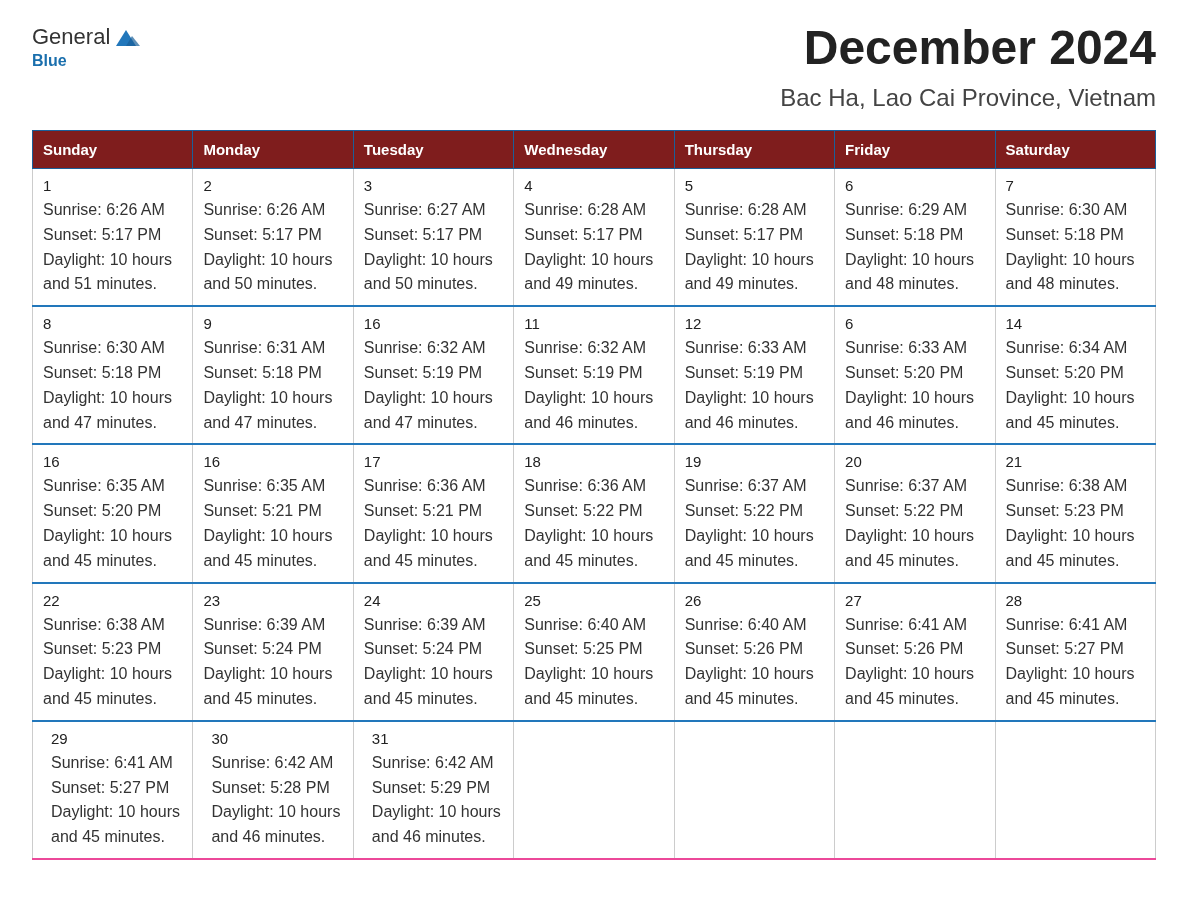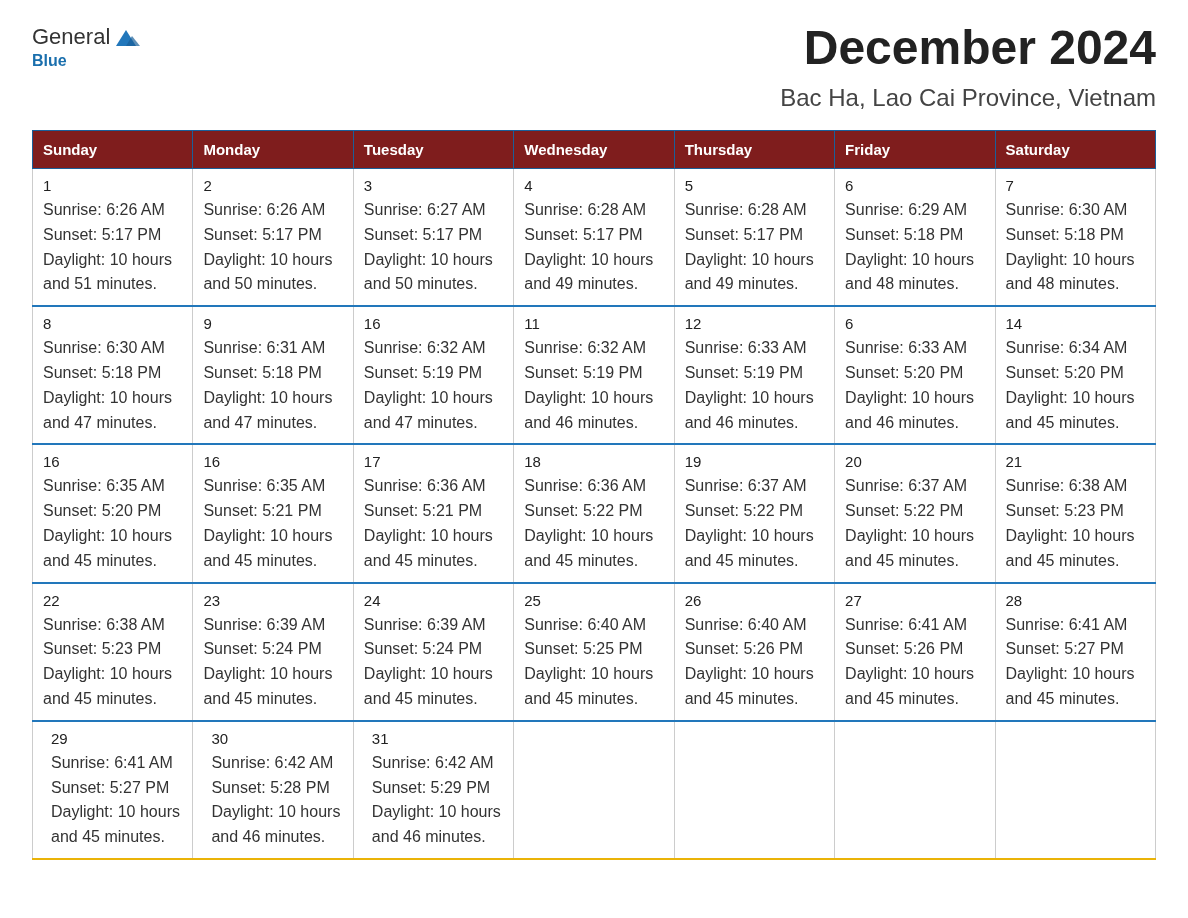--- a/index.html
+++ b/index.html
@@ -59,21 +59,21 @@
       vertical-align: top;
       padding: 8px 10px;
       border: 1px solid #ccc;
       width: 14.28%;
       min-height: 90px;
       font-size: 13px;
       color: #333;
       background: #fff;
     }
     .calendar-table tr:last-child td {
-      border-bottom: 2px solid #eab308;
+      border-bottom: 2px solid #ec4899;
       padding-left: 18px;
     }
     .calendar-table tbody tr {
       border-bottom: 2px solid #2277bb;
     }
     .day-number {
       font-size: 15px;
       font-weight: normal;
       margin-bottom: 4px;
       color: #222;

